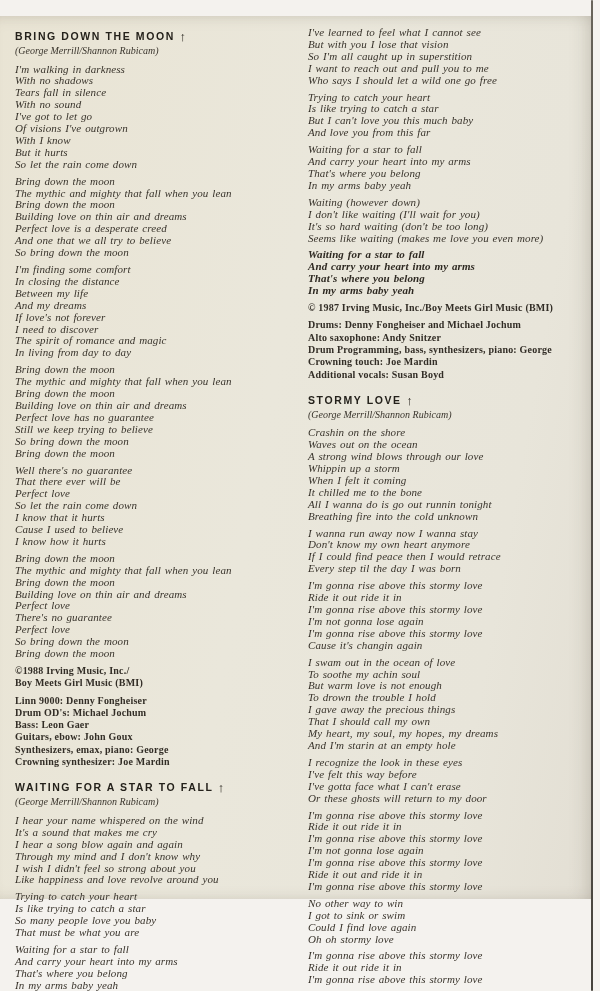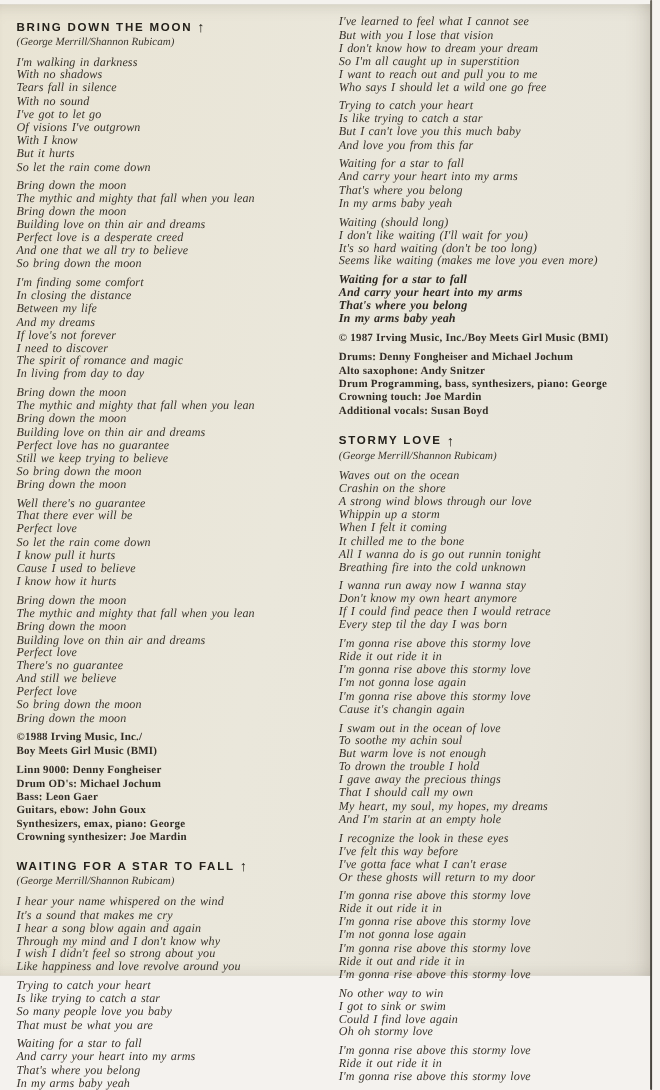--- a/index.html
+++ b/index.html
@@ -3,21 +3,21 @@
 <meta charset="utf-8">
 <style>
   html, body {
     margin: 0; padding: 0;
     width: 600px; height: 991px;
     overflow: hidden;
     background: #f4f2ee;
     font-family: "Liberation Serif", "DejaVu Serif", serif;
   }
   .page {
-    position: absolute; left: 0; top: 4px;
+    position: absolute; left: 0; top: 16px;
     width: 593px; height: 883px;
     background: linear-gradient(100deg, #e9e4d4 0%, #eae7db 45%, #e8e5da 80%, #e3dfd4 99%);
     box-shadow: inset -16px 0 20px -14px rgba(110,100,85,0.35),
                 inset 0 12px 16px -14px rgba(110,100,85,0.25),
                 inset 0 -12px 16px -14px rgba(110,100,85,0.18);
   }
   .edge-line {
     position: absolute; left: 591px; top: 0;
     width: 2px; height: 991px;
     background: linear-gradient(180deg, #6a665c, #4e4a42 30%, #55514a 70%, #47443d);
@@ -124,32 +124,31 @@
         <div class="line">Perfect love has no guarantee</div>
         <div class="line">Still we keep trying to believe</div>
         <div class="line">So bring down the moon</div>
         <div class="line">Bring down the moon</div>
       </div>
       <div class="stanza">
         <div class="line">Well there's no guarantee</div>
         <div class="line">That there ever will be</div>
         <div class="line">Perfect love</div>
         <div class="line">So let the rain come down</div>
-        <div class="line">I know pull it hurts</div>
+        <div class="line">I know that it hurts</div>
         <div class="line">Cause I used to believe</div>
         <div class="line">I know how it hurts</div>
       </div>
       <div class="stanza">
         <div class="line">Bring down the moon</div>
         <div class="line">The mythic and mighty that fall when you lean</div>
         <div class="line">Bring down the moon</div>
         <div class="line">Building love on thin air and dreams</div>
         <div class="line">Perfect love</div>
         <div class="line">There's no guarantee</div>
-        <div class="line">And still we believe</div>
         <div class="line">Perfect love</div>
         <div class="line">So bring down the moon</div>
         <div class="line">Bring down the moon</div>
       </div>
       <div class="stanza notes">
         <div class="line">©1988 Irving Music, Inc./</div>
         <div class="line">Boy Meets Girl Music (BMI)</div>
       </div>
       <div class="stanza notes">
         <div class="line">Linn 9000: Denny Fongheiser</div>
@@ -179,39 +178,38 @@
         <div class="line">Waiting for a star to fall</div>
         <div class="line">And carry your heart into my arms</div>
         <div class="line">That's where you belong</div>
         <div class="line">In my arms baby yeah</div>
       </div>
     </div>
   <div class="col col-right">
       <div class="stanza">
         <div class="line">I've learned to feel what I cannot see</div>
         <div class="line">But with you I lose that vision</div>
-        <div class="line">I don't know how to dream your dream</div>
         <div class="line">So I'm all caught up in superstition</div>
         <div class="line">I want to reach out and pull you to me</div>
         <div class="line">Who says I should let a wild one go free</div>
       </div>
       <div class="stanza">
         <div class="line">Trying to catch your heart</div>
         <div class="line">Is like trying to catch a star</div>
         <div class="line">But I can't love you this much baby</div>
         <div class="line">And love you from this far</div>
       </div>
       <div class="stanza">
         <div class="line">Waiting for a star to fall</div>
         <div class="line">And carry your heart into my arms</div>
         <div class="line">That's where you belong</div>
         <div class="line">In my arms baby yeah</div>
       </div>
       <div class="stanza">
-        <div class="line">Waiting (should long)</div>
+        <div class="line">Waiting (however down)</div>
         <div class="line">I don't like waiting (I'll wait for you)</div>
         <div class="line">It's so hard waiting (don't be too long)</div>
         <div class="line">Seems like waiting (makes me love you even more)</div>
       </div>
       <div class="stanza bold">
         <div class="line">Waiting for a star to fall</div>
         <div class="line">And carry your heart into my arms</div>
         <div class="line">That's where you belong</div>
         <div class="line">In my arms baby yeah</div>
       </div>
@@ -221,22 +219,22 @@
       <div class="stanza notes">
         <div class="line">Drums: Denny Fongheiser and Michael Jochum</div>
         <div class="line">Alto saxophone: Andy Snitzer</div>
         <div class="line">Drum Programming, bass, synthesizers, piano: George</div>
         <div class="line">Crowning touch: Joe Mardin</div>
         <div class="line">Additional vocals: Susan Boyd</div>
       </div>
       <div class="title-block"><span>STORMY LOVE </span><span class="arrow">↑</span></div>
       <div class="credit">(George Merrill/Shannon Rubicam)</div>
       <div class="stanza">
+        <div class="line">Crashin on the shore</div>
         <div class="line">Waves out on the ocean</div>
-        <div class="line">Crashin on the shore</div>
         <div class="line">A strong wind blows through our love</div>
         <div class="line">Whippin up a storm</div>
         <div class="line">When I felt it coming</div>
         <div class="line">It chilled me to the bone</div>
         <div class="line">All I wanna do is go out runnin tonight</div>
         <div class="line">Breathing fire into the cold unknown</div>
       </div>
       <div class="stanza">
         <div class="line">I wanna run away now I wanna stay</div>
         <div class="line">Don't know my own heart anymore</div>

